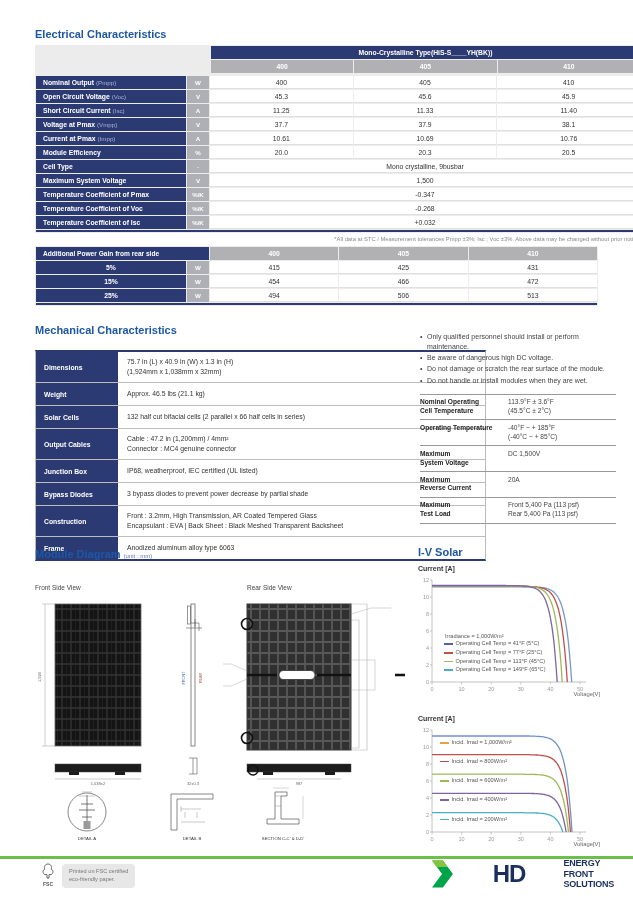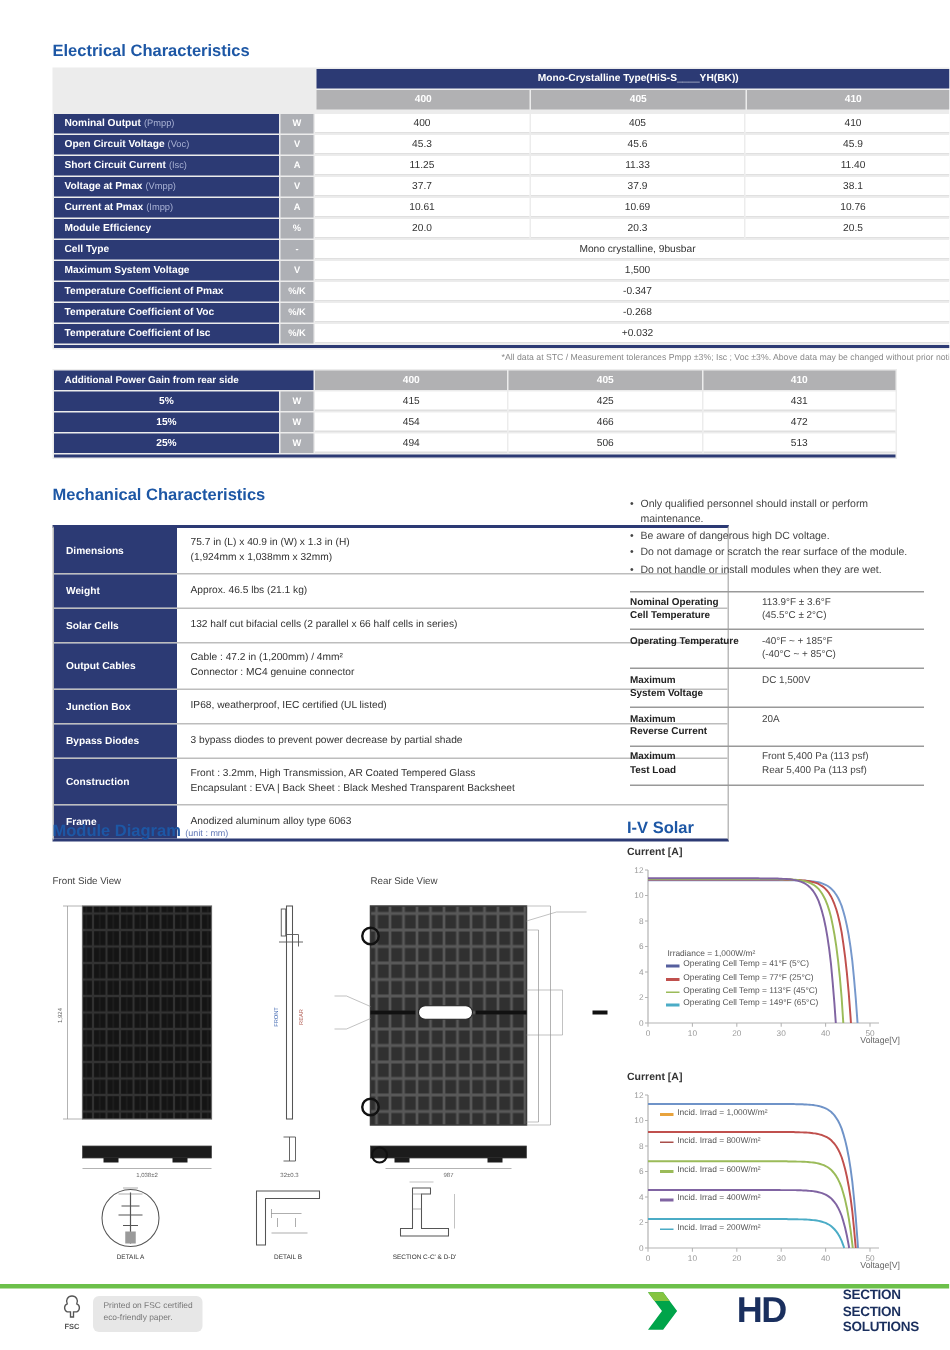--- a/index.html
+++ b/index.html
@@ -589,18 +589,18 @@
     </div>
   </div>
 
   <div class="brand">
     <svg width="26" height="32" viewBox="0 0 26 32">
       <polygon points="0,0 13,0 25,16 13,32 0,32 12,16" fill="#00a44a"></polygon>
       <polygon points="0,0 13,0 18.5,7.5 5.5,7.5" fill="#86c440"></polygon>
     </svg>
     <div class="brand-hd">HD</div>
     <div class="brand-lines">
-      <div>SECTION</div>
-      <div>SECTION SOLUTIONS</div>
+      <div>ENERGY</div>
+      <div>FRONT SOLUTIONS</div>
     </div>
   </div>
 
 </div>
 
 </body></html>

